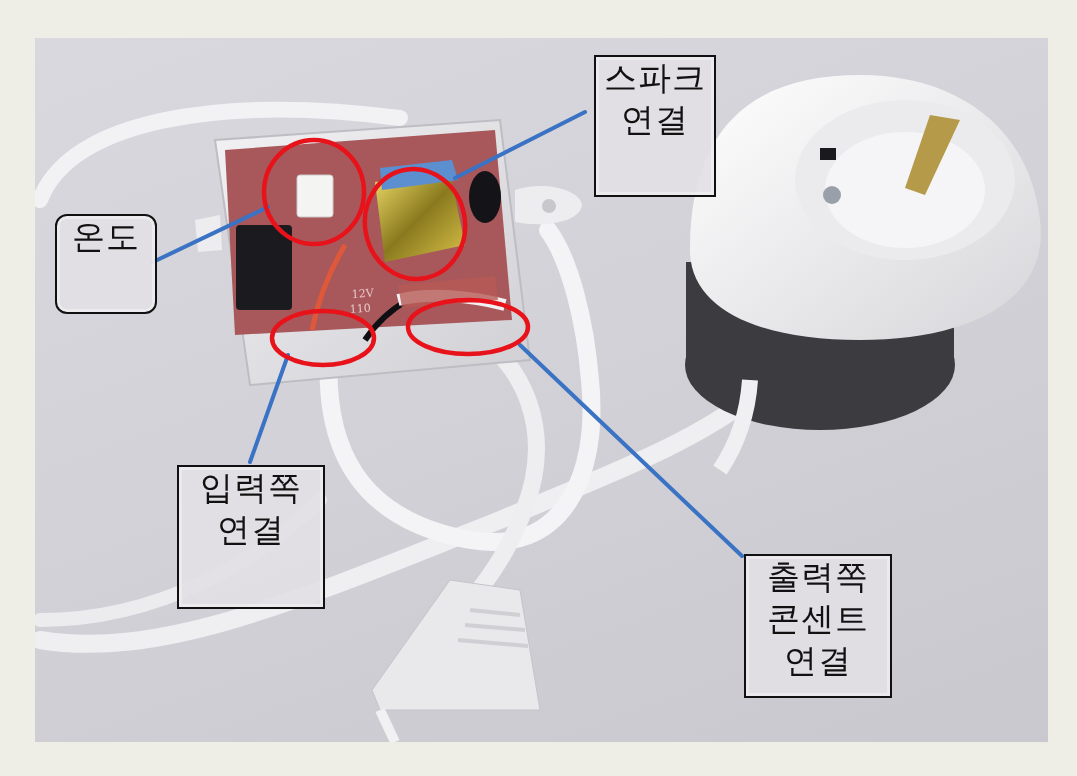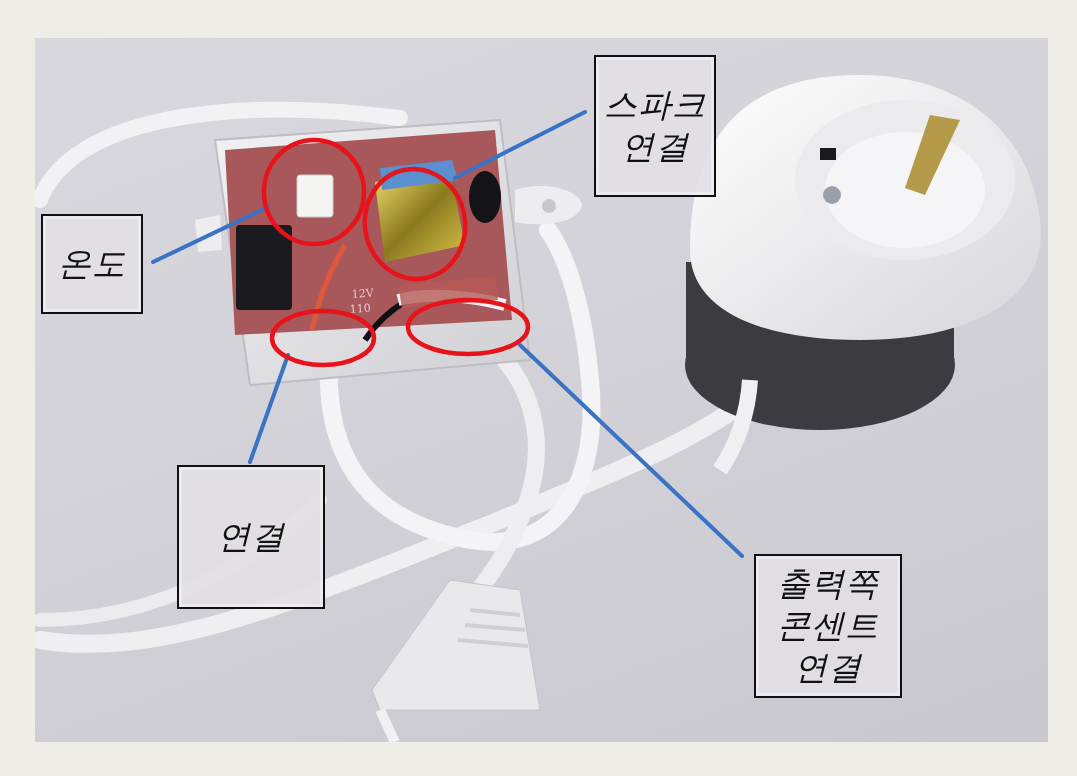--- a/index.html
+++ b/index.html
@@ -19,23 +19,22 @@
     }
     svg.scene { position: absolute; left: 0; top: 0; }
     .label-box {
       position: absolute;
       background: rgba(226, 224, 228, 0.92);
       border: 2px solid #111;
       box-shadow: inset 0 0 0 3px rgba(255,255,255,0.35);
       color: #111;
       font-size: 33px; line-height: 42px;
       text-align: center;
-      display: flex; flex-direction: column; justify-content: center;
+      display: flex; flex-direction: column; 
       letter-spacing: 1px;
-      font-style: italic;
     }
     .label-box span { display: block; }
   </style>
 </head>
 <body>
 
 <div class="frame">
   <div class="photo">
     <svg class="scene" width="1013" height="704" viewBox="35 38 1013 704">
       <defs>
@@ -116,31 +115,32 @@
 
       <g fill="none" stroke="#e8121a" stroke-width="4.5">
         <ellipse cx="314" cy="192" rx="50" ry="52"></ellipse>
         <ellipse cx="415" cy="224" rx="50" ry="55" transform="rotate(-10 415 224)"></ellipse>
         <ellipse cx="323" cy="338" rx="51" ry="27"></ellipse>
         <ellipse cx="468" cy="327" rx="60" ry="27"></ellipse>
       </g>
     </svg>
   </div>
 
-  <div class="label-box" style="left:41px; top:214px; width:98px; height:96px;">
+  <div class="label-box" style="left:55px; top:214px; width:98px; height:96px;border-radius:12px;">
     <span>온도</span>
   </div>
 
   <div class="label-box" style="left:594px; top:55px; width:118px; height:138px;">
     <span>스파크</span>
     <span>연결</span>
   </div>
 
   <div class="label-box" style="left:177px; top:465px; width:144px; height:140px;">
+    <span>입력쪽</span>
     <span>연결</span>
   </div>
 
-  <div class="label-box" style="left:744px; top:554px; width:144px; height:140px;margin-left:10px;">
+  <div class="label-box" style="left:744px; top:554px; width:144px; height:140px;">
     <span>출력쪽</span>
     <span>콘센트</span>
     <span>연결</span>
   </div>
 </div>
 
 </body></html>

